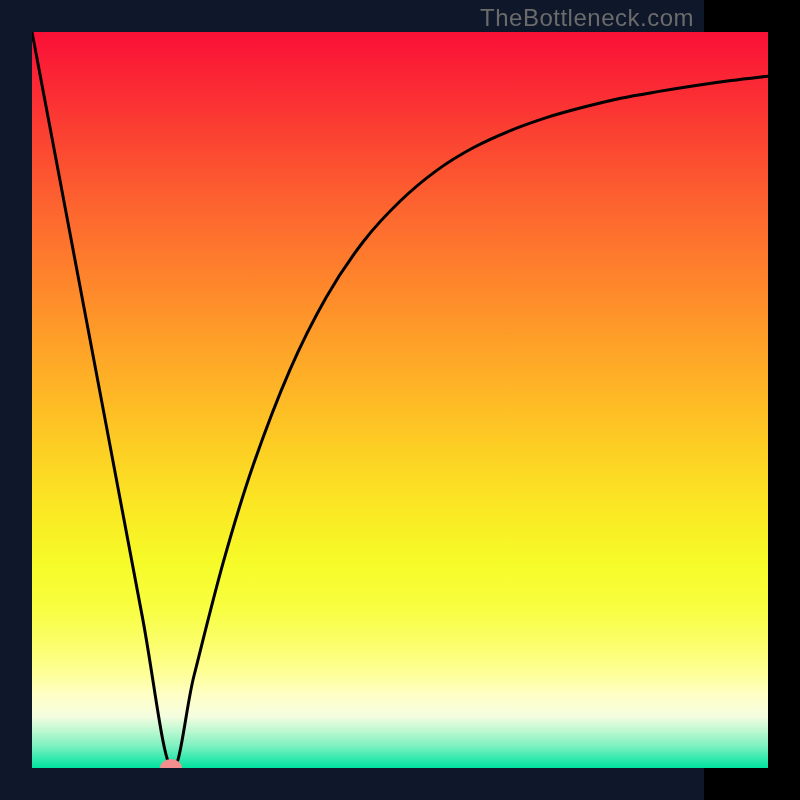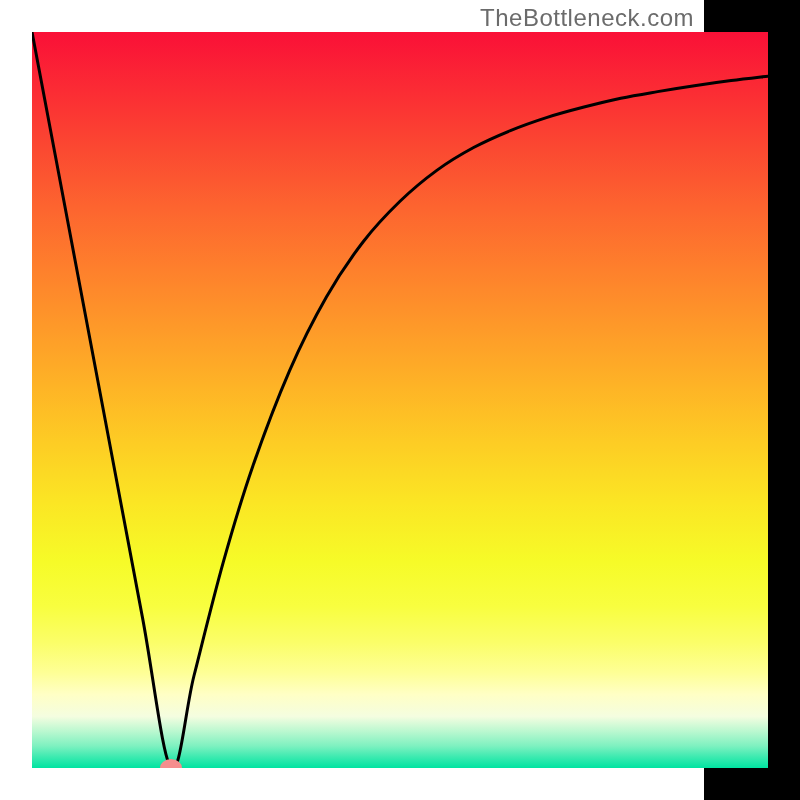--- a/index.html
+++ b/index.html
@@ -7,21 +7,21 @@
     padding: 0;
     width: 800px;
     height: 800px;
     background: #000;
     font-family: Arial, Helvetica, sans-serif;
   }
   .frame {
     position: relative;
     width: 704px;
     height: 800px;
-    background: #ffffff;
+    background: #0f172a;
   }
   .watermark {
     position: absolute;
     top: 4px;
     right: 10px;
     color: #6b6b6b;
     font-size: 24px;
     font-weight: 500;
     letter-spacing: 0.5px;
     z-index: 10;

